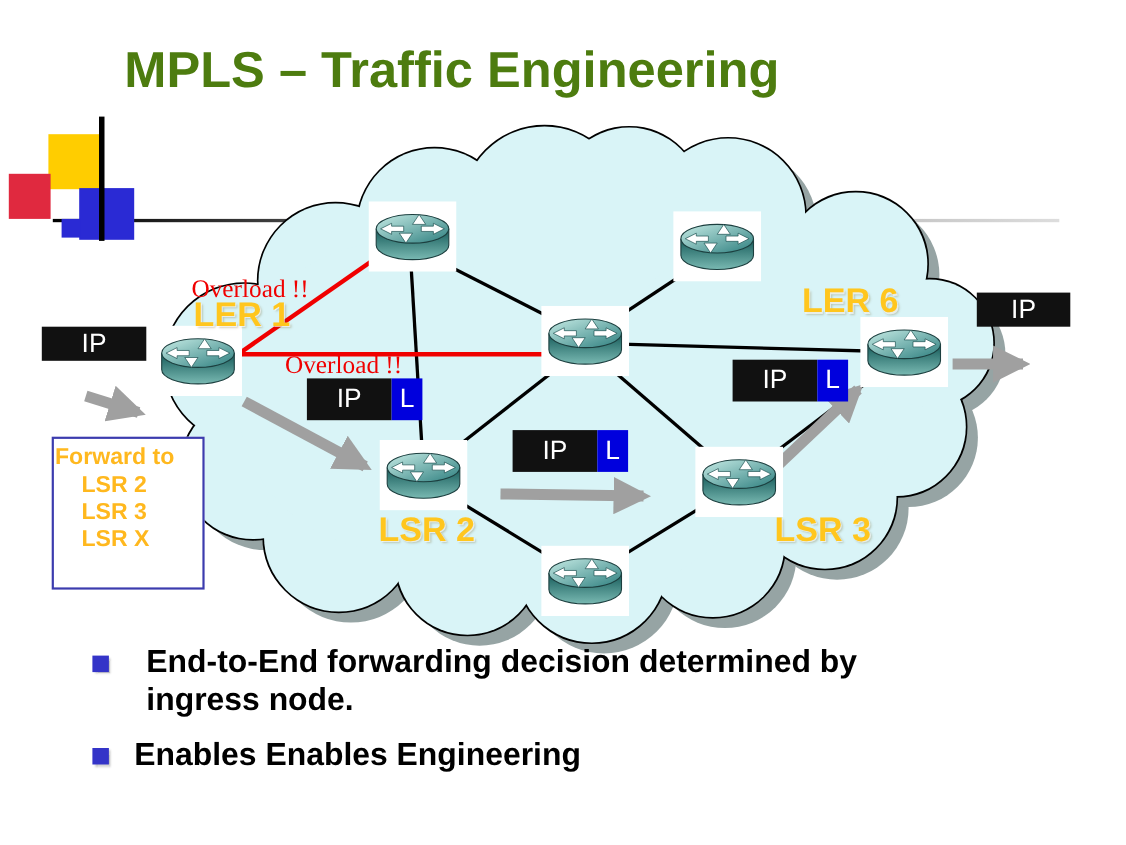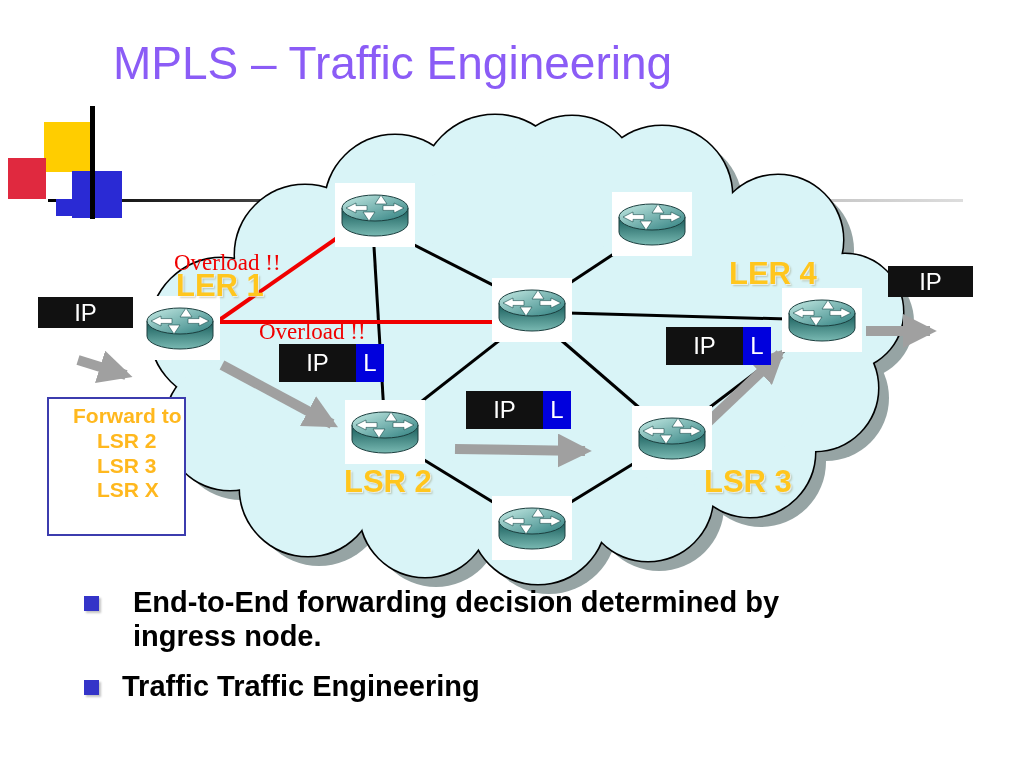--- a/index.html
+++ b/index.html
@@ -1,20 +1,20 @@
 <!DOCTYPE html>
 <html><head>
 <meta charset="utf-8">
 <style>
   * { margin:0; padding:0; box-sizing:border-box; }
   html,body { width:1024px; height:768px; background:#ffffff; font-family:"Liberation Sans", sans-serif; position:relative; overflow:hidden; }
   .abs { position:absolute; }
 
   
-  #slide-title { left:113px; top:36px; font-size:46px; font-weight:normal; color:#8b5cf6; }
+  #slide-title { left:113px; top:36px; font-size:46px; font-weight:bold; color:#4d7c0f; }
 
   
   #deco-yellow { left:44px; top:122px; width:49px; height:50px; background:#ffcd00; }
   #deco-vline  { left:90px; top:106px; width:5px; height:113px; background:#000; }
   #deco-red    { left:8px;  top:158px; width:38px; height:41px; background:#e0293f; }
   #deco-blue   { left:72px; top:171px; width:50px; height:47px; background:#2a2ad4; }
   #deco-blue-small { left:56px; top:199px; width:17px; height:17px; background:#2a2ad4; }
   #deco-hline  { left:48px; top:199px; width:915px; height:3px;
                  background:linear-gradient(to right,#000 0%,#555 30%,#aaa 65%,#ddd 100%); }
 
@@ -43,21 +43,21 @@
   #packet-left  { left:38px;  top:297px; }  #packet-left  .ip { width:95px; height:31px; }
   #packet-right { left:888px; top:266px; }  #packet-right .ip { width:85px; height:31px; }
   #packet-1 { left:279px; top:344px; }
   #packet-2 { left:466px; top:391px; }
   #packet-3 { left:666px; top:327px; }
   .packet.labeled .ip { width:77px; height:38px; }
   .packet.labeled .l  { width:28px; height:38px; }
 
   
   #forward-box { left:47px; top:397px; width:139px; height:139px; background:#fff;
-                 border:2px solid #3c3cae; padding:5px 0 0 24px; }
+                 border:2px solid #3c3cae; padding:5px 0 0 1px; }
   #forward-box div { color:#ffb81e; font-weight:bold; font-size:21px; line-height:1.18;
                      text-shadow:1px 1px 0 rgba(255,255,255,.5); }
   #forward-box .fwd-entry { padding-left:24px; }
 
   
   .bullet-row { position:absolute; left:84px; display:flex; gap:23px; }
   #bullet-1 { top:586px;gap:34px; }
   #bullet-2 { top:670px; }
   .bullet-sq { width:15px; height:15px; background:#3434c8; margin-top:10px; flex:none;
                box-shadow:2px 2px 2px #c4c4c4; }
@@ -192,21 +192,21 @@
   <use href="#router" x="782" y="288" width="80" height="64"></use>
   <use href="#router" x="345" y="400" width="80" height="64"></use>
   <use href="#router" x="632" y="406" width="80" height="64"></use>
   <use href="#router" x="492" y="496" width="80" height="64"></use>
 </svg>
 
 <div class="overload" id="overload-1">Overload !!</div>
 <div class="overload" id="overload-2">Overload !!</div>
 
 <div class="net-label" id="label-ler1">LER 1</div>
-<div class="net-label" id="label-ler4">LER 4</div>
+<div class="net-label" id="label-ler4">LER 6</div>
 <div class="net-label" id="label-lsr2">LSR 2</div>
 <div class="net-label" id="label-lsr3">LSR 3</div>
 
 <div class="packet" id="packet-left">
   <div class="ip">IP</div>
 </div>
 <div class="packet" id="packet-right">
   <div class="ip">IP</div>
 </div>
 <div class="packet labeled" id="packet-1">
@@ -228,14 +228,14 @@
   <div class="fwd-entry">LSR 3</div>
   <div class="fwd-entry">LSR X</div>
 </div>
 
 <div class="bullet-row" id="bullet-1">
   <div class="bullet-sq"></div>
   <div class="bullet-text">End-to-End forwarding decision determined by ingress node.</div>
 </div>
 <div class="bullet-row" id="bullet-2">
   <div class="bullet-sq"></div>
-  <div class="bullet-text">Traffic Traffic Engineering</div>
+  <div class="bullet-text">Enables Enables Engineering</div>
 </div>
 
 </body></html>

